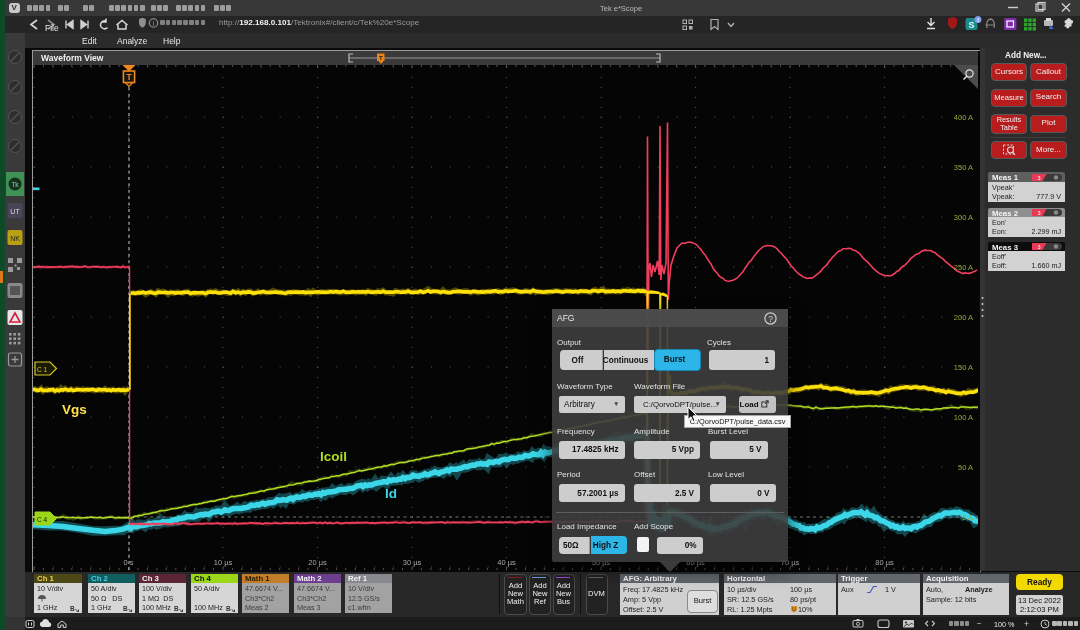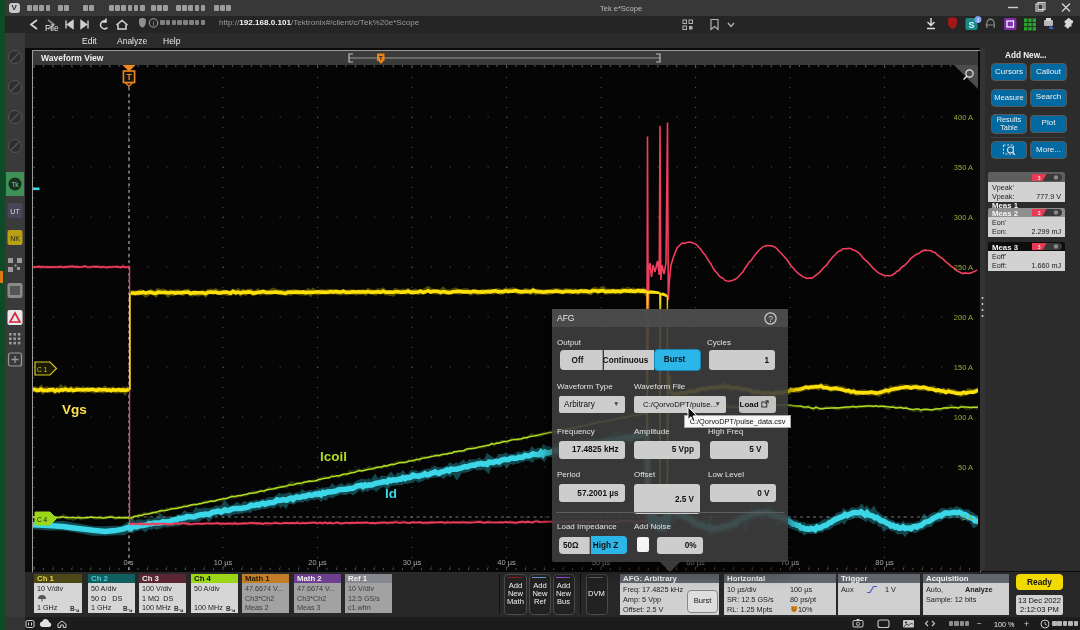--- a/index.html
+++ b/index.html
@@ -1,15 +1,15 @@
 <!DOCTYPE html>
 <html><head><meta charset="utf-8"><style>
 html,body{margin:0;padding:0;width:1080px;height:630px;background:#000;overflow:hidden;font-family:"Liberation Sans",sans-serif;}
 .abs{position:absolute;} i{position:absolute;display:block;border-radius:1px;}
-.btn{position:absolute;background:#0369a1;border:1px solid #585858;border-radius:4px;color:#f0f0f0;display:flex;align-items:center;justify-content:center;text-align:center;line-height:1.05;}
+.btn{position:absolute;background:#b91c1c;border:1px solid #585858;border-radius:4px;color:#f0f0f0;display:flex;align-items:center;justify-content:center;text-align:center;line-height:1.05;}
 .inp{position:absolute;background:#cdcdcd;border-radius:3px;color:#101010;display:flex;align-items:center;justify-content:flex-end;padding-right:6px;box-sizing:border-box;font-weight:600;}
 .lbl{position:absolute;color:#e2e2e2;font-size:8px;white-space:nowrap;}
 </style></head><body>
 <div class="abs" style="left:0;top:0;width:1080px;height:15.5px;background:#383838"></div>
 <div class="abs" style="left:0;top:15.5px;width:1080px;height:17.5px;background:#252525"></div>
 <div class="abs" style="left:0;top:0;width:5px;height:630px;background:#0f4a28"></div>
 <div class="abs" style="left:0;top:271px;width:3px;height:12px;background:#e07818"></div>
 <div class="abs" style="left:9px;top:2.5px;width:10.5px;height:10.5px;background:#c9c9c9;border-radius:3px;"></div>
 <div class="abs" style="left:11.6px;top:3.2px;font-size:8px;color:#2b2b2b;font-weight:700;white-space:nowrap;">V</div>
 <i style="left:27.0px;top:5px;width:4.7px;height:5.8px;background:#bdbdbd;opacity:0.75"></i>
@@ -246,21 +246,21 @@
 <div class="abs" style="left:991px;top:136.5px;width:75px;height:1px;background:#3e3e3e"></div>
 <div class="btn" style="left:991px;top:140.5px;width:34px;height:16.5px;font-size:8px">
     <svg width="15" height="14" viewBox="0 0 15 14">
       <rect x="1.5" y="2" width="10" height="9" fill="none" stroke="#ddd" stroke-width="1" stroke-dasharray="2 1.6"></rect>
       <circle cx="8.5" cy="7" r="3" fill="none" stroke="#ddd" stroke-width="1.1"></circle>
       <line x1="10.6" y1="9.2" x2="13" y2="11.8" stroke="#ddd" stroke-width="1.2"></line>
     </svg>
   </div>
 <div class="btn" style="left:1030px;top:140.5px;width:35px;height:16.5px;font-size:8px">More...</div>
 <div class="abs" style="left:988px;top:172px;width:77px;height:9.5px;background:#5f5f5f;border-radius:2px 2px 0 0"></div>
-<div class="abs" style="left:992px;top:173px;font-size:7.8px;color:#f4f4f4;font-weight:700;white-space:nowrap;margin-top:28px;">Meas 1</div>
+<div class="abs" style="left:992px;top:173px;font-size:7.8px;color:#f4f4f4;font-weight:700;white-space:nowrap;">Meas 1</div>
 <svg class="abs" style="left:1032px;top:173.5px" width="31" height="7" viewBox="0 0 31 7">
     <rect x="0" y="0" width="30" height="7" rx="3.5" fill="#3a3a3a"></rect>
     <path d="M3.5 0 h11 l-4 7 h-10.5 a3.5 3.5 0 0 1 0 -7z" fill="#e83a55"></path>
     <text x="7" y="5.6" text-anchor="middle" font-size="5.5" fill="#fff" font-family="Liberation Sans">3</text>
     <circle cx="24" cy="3.5" r="2.2" fill="#8a8a8a"></circle>
   </svg>
 <div class="abs" style="left:988px;top:181.5px;width:77px;height:20px;background:#d2d2d2"></div>
 <div class="abs" style="left:992px;top:182.5px;font-size:7.2px;color:#222;font-weight:400;white-space:nowrap;">Vpeak'</div>
 <div class="abs" style="left:992px;top:191.5px;font-size:7.2px;color:#222;font-weight:400;white-space:nowrap;">Vpeak:</div>
 <div class="abs" style="left:0px;top:0px;font-size:0px;color:#111;font-weight:400;white-space:nowrap;"></div>
@@ -410,41 +410,41 @@
 <svg class="abs" style="left:764px;top:311.5px" width="13" height="13" viewBox="0 0 13 13">
     <circle cx="6.5" cy="6.5" r="5.6" fill="none" stroke="#cfcfcf" stroke-width="1.2"></circle>
     <text x="6.5" y="9.6" text-anchor="middle" font-size="8.5" fill="#cfcfcf" font-family="Liberation Sans">?</text>
   </svg>
 <div class="lbl" style="left:557px;top:337.5px">Output</div>
 <div class="lbl" style="left:707px;top:337.5px">Cycles</div>
 <div class="lbl" style="left:557px;top:381.5px">Waveform Type</div>
 <div class="lbl" style="left:634px;top:381.5px">Waveform File</div>
 <div class="lbl" style="left:557px;top:427px">Frequency</div>
 <div class="lbl" style="left:634px;top:427px">Amplitude</div>
-<div class="lbl" style="left:708px;top:427px">High Freq</div>
+<div class="lbl" style="left:708px;top:427px">Burst Level</div>
 <div class="lbl" style="left:557px;top:470px">Period</div>
 <div class="lbl" style="left:634px;top:470px">Offset</div>
 <div class="lbl" style="left:708px;top:470px">Low Level</div>
 <div class="lbl" style="left:557px;top:521.5px">Load Impedance</div>
-<div class="lbl" style="left:634px;top:521.5px">Add Noise</div>
+<div class="lbl" style="left:634px;top:521.5px">Add Scope</div>
 <div class="inp" style="left:559.5px;top:350px;width:43px;height:20px;justify-content:center;border-radius:4px 0 0 4px;border-right:1px solid #9a9a9a;font-size:8.2px">Off</div>
 <div class="inp" style="left:603.5px;top:350px;width:50px;height:20px;justify-content:center;border-radius:0;font-size:8.2px">Continuous</div>
 <div class="inp" style="left:654px;top:349.4px;width:47px;height:21.2px;justify-content:center;border-radius:4px;background:#2cb6e8;border:1px solid #1787b8;box-sizing:border-box;font-size:8.2px;font-weight:600">Burst</div>
 <div class="inp" style="left:709px;top:350px;width:66px;height:20px;font-size:8.2px;border-radius:3px">1</div>
 <div class="inp" style="left:559px;top:395.5px;width:65.5px;height:17px;justify-content:flex-start;padding-left:5px;font-size:8.2px;border-radius:2px;font-weight:400">Arbitrary<span style="position:absolute;right:5px;top:4px;font-size:6.5px;color:#444">▼</span></div>
 <div class="inp" style="left:634px;top:395.5px;width:92px;height:17px;justify-content:flex-start;padding-left:9px;font-size:7.8px;border-radius:2px;font-weight:400">C:/QorvoDPT/pulse...<span style="position:absolute;right:5px;top:4px;font-size:6.5px;color:#444">▼</span></div>
 <div class="inp" style="left:739px;top:395.5px;width:36.5px;height:17px;justify-content:center;font-size:8px;border-radius:3px;background:#c2c2c2">Load&nbsp;<svg width="8" height="8" viewBox="0 0 8 8">
       <rect x="0.8" y="2" width="5" height="5" fill="none" stroke="#333" stroke-width="1"></rect>
       <path d="M4 4 L7.2 0.8 M4.7 0.8 h2.5 v2.5" stroke="#333" stroke-width="1" fill="none"></path>
     </svg></div>
 <div class="inp" style="left:559px;top:440.5px;width:65.5px;height:18px;font-size:8.2px;border-radius:3px">17.4825 kHz</div>
 <div class="inp" style="left:634px;top:440.5px;width:66px;height:18px;font-size:8.2px;border-radius:3px">5 Vpp</div>
 <div class="inp" style="left:709.5px;top:440.5px;width:58px;height:18px;font-size:8.2px;border-radius:3px">5 V</div>
 <div class="inp" style="left:559px;top:484px;width:65.5px;height:18px;font-size:8.2px;border-radius:3px">57.2001 µs</div>
-<div class="inp" style="left:634px;top:484px;width:66px;height:30px;font-size:8.2px;border-radius:3px">2.5 V</div>
+<div class="inp" style="left:634px;top:484px;width:66px;height:18px;font-size:8.2px;border-radius:3px">2.5 V</div>
 <div class="inp" style="left:709.5px;top:484px;width:66px;height:18px;font-size:8.2px;border-radius:3px">0 V</div>
 <div class="abs" style="left:556px;top:512px;width:228px;height:1px;background:#5e5e5e"></div>
 <div class="inp" style="left:558.5px;top:536.5px;width:31.5px;height:17px;justify-content:center;border-radius:4px 0 0 4px;border-right:1px solid #9a9a9a;font-size:8.2px">50Ω</div>
 <div class="inp" style="left:590.5px;top:536px;width:36px;height:18px;justify-content:center;border-radius:0 4px 4px 0;background:#2cb6e8;font-size:8.2px;font-weight:600">High Z</div>
 <div class="abs" style="left:637px;top:536.5px;width:12px;height:15px;background:#f4f4f4;border-radius:2px"></div>
 <div class="inp" style="left:656.5px;top:536.5px;width:46px;height:17px;font-size:8.2px;border-radius:3px">0%</div>
 <div class="abs" style="left:684px;top:414.5px;width:107px;height:13.5px;background:#f8f8f8;border:1px solid #aaa;box-sizing:border-box;font-size:7.4px;color:#111;text-align:center;line-height:12px;white-space:nowrap">C:/QorvoDPT/pulse_data.csv</div>
 <svg class="abs" style="left:686px;top:406px" width="12" height="17" viewBox="0 0 12 17">
     <path d="M2 1 L2 13.5 L5 10.8 L7 15.5 L9 14.6 L7 10 L10.8 9.8 Z" fill="#111" stroke="#fff" stroke-width="1"></path>
   </svg>

